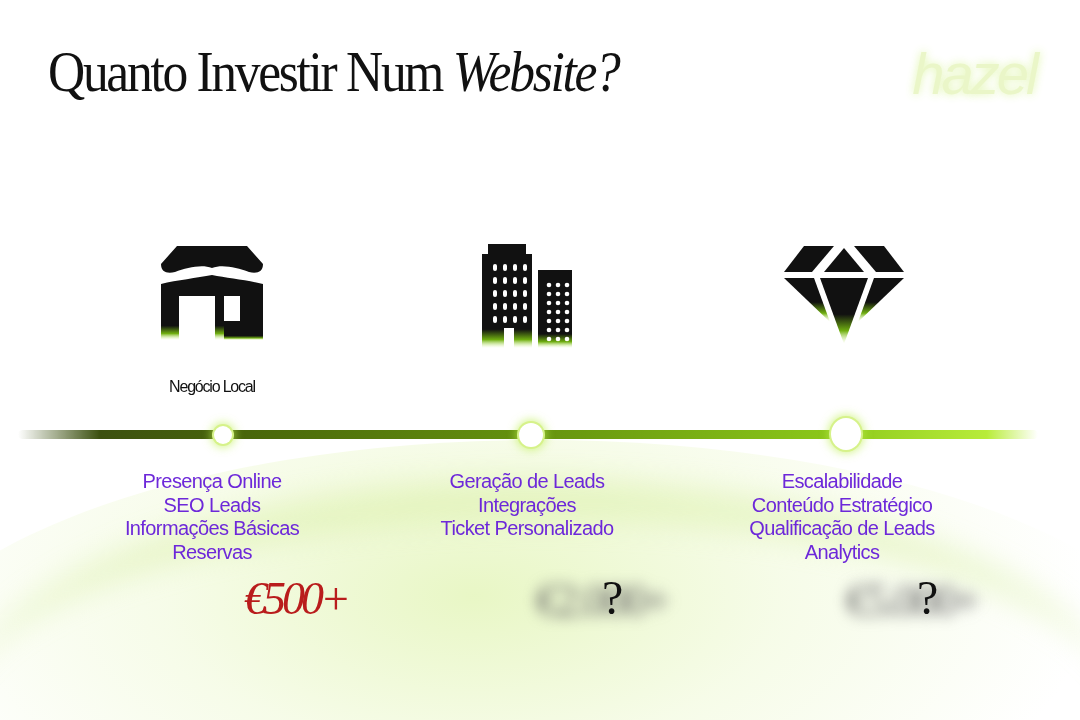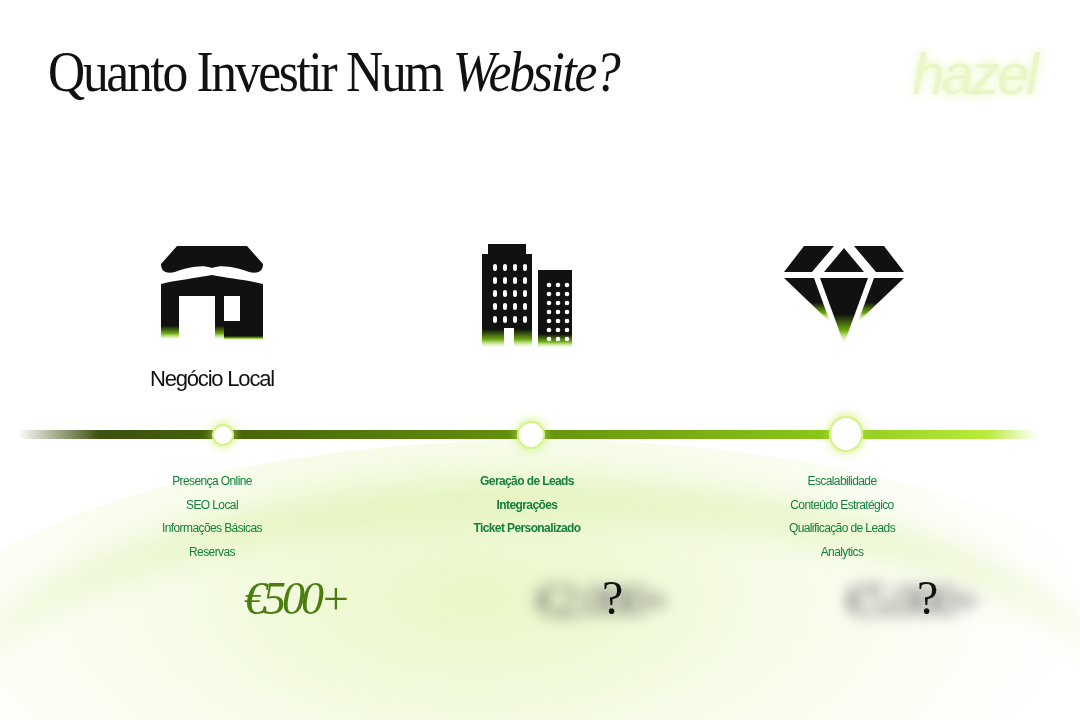--- a/index.html
+++ b/index.html
@@ -6,26 +6,26 @@
   body { width:1080px; height:720px; overflow:hidden; background:#ffffff; position:relative; font-family:"Liberation Sans", sans-serif; color:#111; }
   .swoosh { position:absolute; left:-120px; top:440px; width:1320px; height:520px; border-radius:50%;
     background: radial-gradient(ellipse at 45% 30%, rgba(214,240,150,0.55) 0%, rgba(230,246,190,0.35) 30%, rgba(255,255,255,0) 60%); pointer-events:none; }
   .swoosh2 { position:absolute; left:-40px; top:480px; width:1160px; height:420px; border-radius:50%;
     border-top:40px solid rgba(205,236,140,0.35); filter:blur(14px); pointer-events:none; }
   .title { position:absolute; left:48px; top:40px; font-family:"Liberation Serif", serif; font-size:56px; letter-spacing:-2.5px; color:#111; white-space:nowrap; transform:scaleX(0.92); transform-origin:left; }
   .title em { font-style:italic; }
   .logo { position:absolute; right:44px; top:40px; font-family:"Liberation Sans", sans-serif; font-size:58px; letter-spacing:-3px; color:#eaf6c8; text-shadow:0 0 8px rgba(220,245,160,0.9);font-style:italic; }
   .col { position:absolute; top:240px; width:300px; text-align:center; }
   .icon { height:110px; display:flex; justify-content:center; align-items:flex-start; }
-  .heading { font-size:22px; letter-spacing:-1.2px; color:#111; margin-top:16px; }
-  .features { position:absolute; top:470px; width:300px; text-align:center; font-size:12px; line-height:23.5px; letter-spacing:-0.6px; color:#15803d; }
+  .heading { font-size:16px; letter-spacing:-1.2px; color:#111; margin-top:28px; }
+  .features { position:absolute; top:470px; width:300px; text-align:center; font-size:20px; line-height:23.5px; letter-spacing:-0.6px; color:#6d28d9; }
   .timeline { position:absolute; left:18px; top:430px; width:1020px; height:9px; border-radius:5px;
     background:linear-gradient(90deg, rgba(60,70,30,0) 0%, #3c5010 8%, #4b6a0a 25%, #6a9a10 55%, #8cc81a 80%, #b8ec3a 95%, rgba(200,245,90,0) 100%); filter:blur(0.4px); }
   .node { position:absolute; background:#fff; border-radius:50%; box-shadow:0 0 0 2px #d6f28a, 0 0 10px 3px rgba(190,240,80,0.7); }
-  .price { position:absolute; top:572px; font-family:"Liberation Serif", serif; font-style:italic; font-size:46px; letter-spacing:-4px; color:#4d7c0f; }
+  .price { position:absolute; top:572px; font-family:"Liberation Serif", serif; font-style:italic; font-size:46px; letter-spacing:-4px; color:#b91c1c; }
   .blurred { position:absolute; top:574px; font-family:"Liberation Serif", serif; font-size:46px; color:#666; filter:blur(7px); letter-spacing:-3px; }
   .qmark { position:absolute; top:570px; font-family:"Liberation Serif", serif; font-size:48px; color:#111; }
 </style>
 </head>
 <body>
 
 <div class="swoosh"></div>
 <div class="swoosh2"></div>
 
 <div class="title"><span>Quanto Investir Num </span><em>Website?</em></div>
@@ -96,25 +96,25 @@
   </div>
 </div>
 
 <div class="timeline"></div>
 <div class="node" style="left:214px; top:426px; width:18px; height:18px;"></div>
 <div class="node" style="left:519px; top:423px; width:24px; height:24px;"></div>
 <div class="node" style="left:831px; top:418px; width:30px; height:32px;"></div>
 
 <div class="features" style="left:62px;">
   <div>Presença Online</div>
-  <div>SEO Local</div>
+  <div>SEO Leads</div>
   <div>Informações Básicas</div>
   <div>Reservas</div>
 </div>
-<div class="features" style="left:377px;font-weight:bold;">
+<div class="features" style="left:377px;">
   <div>Geração de Leads</div>
   <div>Integrações</div>
   <div>Ticket Personalizado</div>
 </div>
 <div class="features" style="left:692px;">
   <div>Escalabilidade</div>
   <div>Conteúdo Estratégico</div>
   <div>Qualificação de Leads</div>
   <div>Analytics</div>
 </div>

